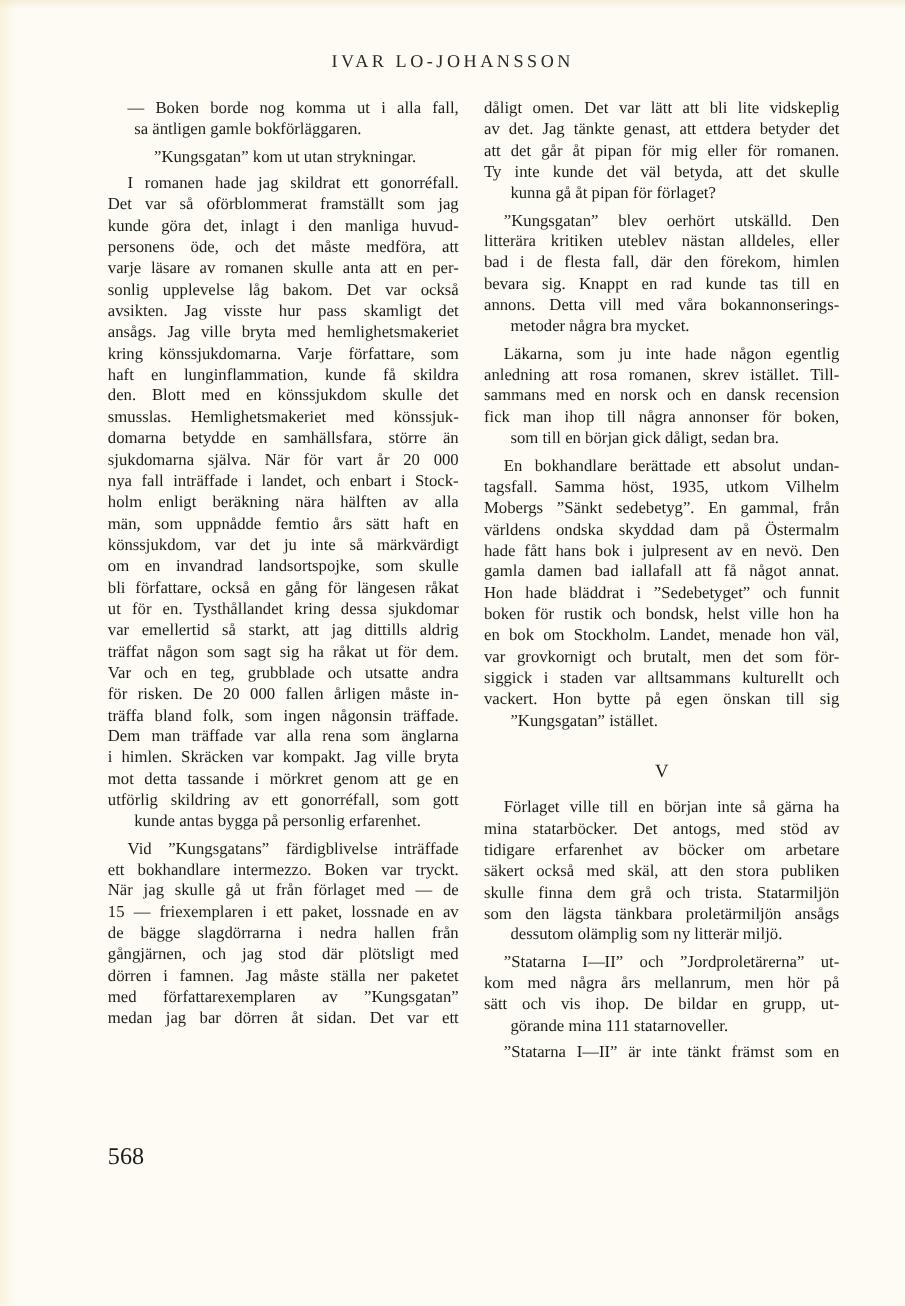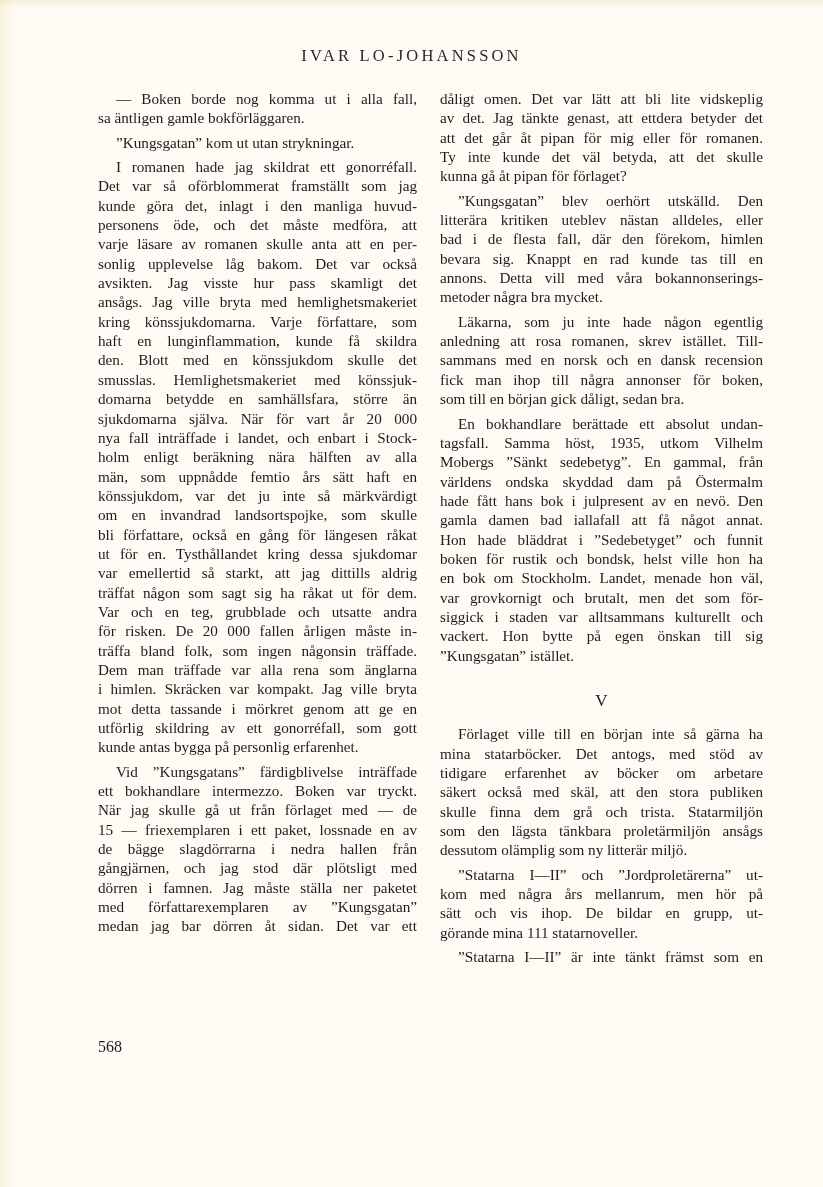--- a/index.html
+++ b/index.html
@@ -45,40 +45,41 @@
     .col-right { left: 440px; width: 323px; }
     .line {
       display: block;
       white-space: nowrap;
       text-align: justify;
       text-align-last: justify;
       height: 19.35px;
     }
     .line.last {
       text-align-last: left;
+      margin-left: 24px;
     }
     .line.indent {
       padding-left: 18px;
     }
     .para-gap {
       height: 5px;
     }
     .section-heading {
       display: block;
       text-align: center;
       font-size: 17px;
       height: 19.35px;
       margin-top: 26px;
       margin-bottom: 14px;
     }
     .folio {
       position: absolute;
       top: 1038px;
       left: 98px;
-      font-size: 16px;
+      font-size: 22px;
       color: #1e1c1a;
       font-family: Liberation Serif, serif;
     }
   </style>
 </head>
 <body>
 
 <div class="page">
   <div class="running-head">IVAR LO-JOHANSSON</div>
 

